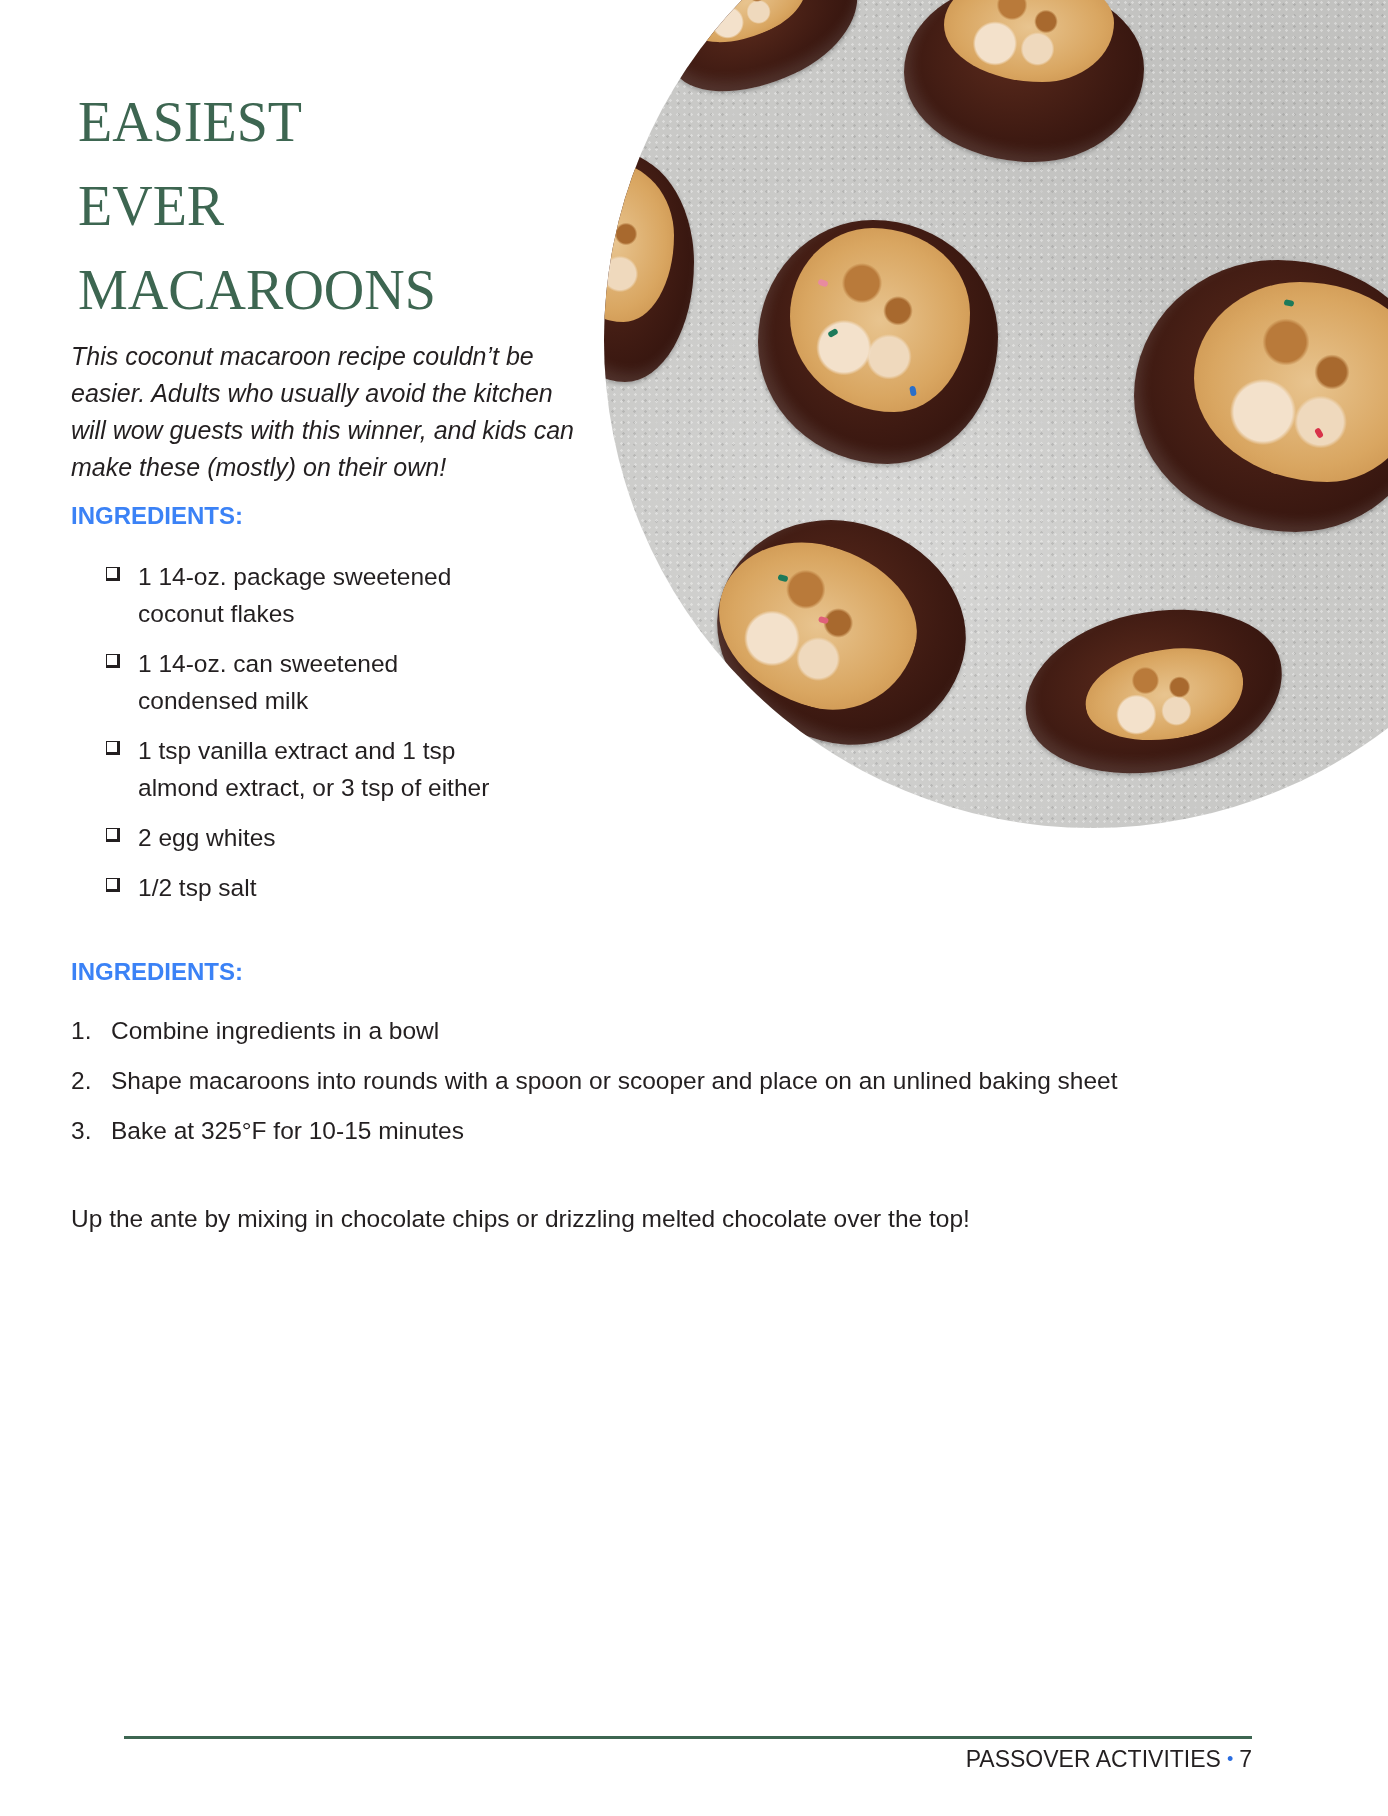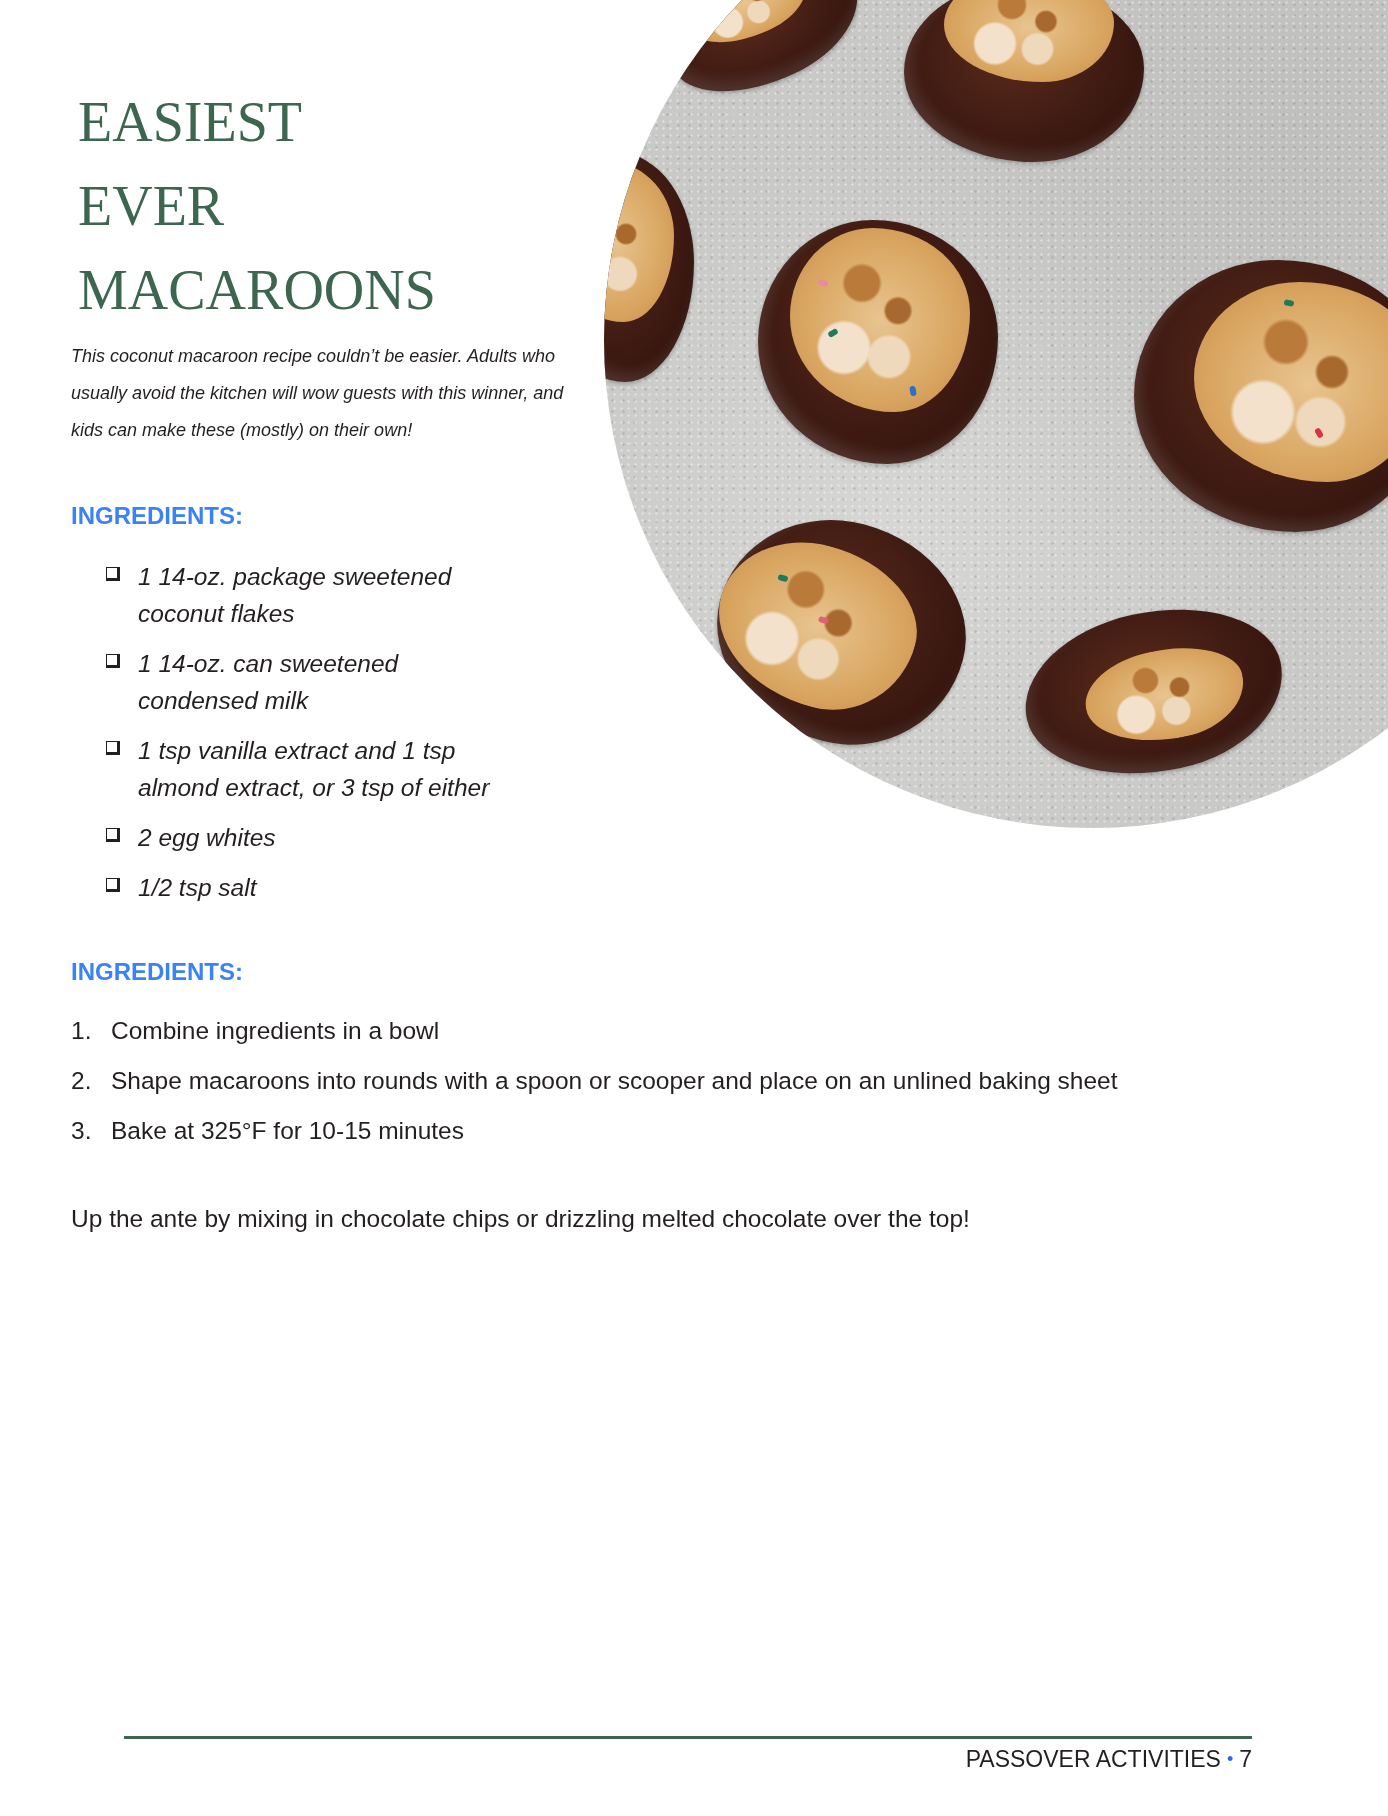--- a/index.html
+++ b/index.html
@@ -17,39 +17,38 @@
       font-weight: 400;
       font-size: 56px; line-height: 84px;
       color: #3d6651;
       letter-spacing: 0px;
     }
     .title span { display: block; }
     .intro {
       position: absolute; left: 71px; top: 338px; width: 520px;
       margin: 0;
       font-style: italic;
-      font-size: 18px; line-height: 37px;
+      font-size: 25px; line-height: 37px;
       color: #231f20;
     }
     .section-head {
       position: absolute; left: 71px;
       margin: 0;
       font-weight: 700; font-size: 24px;
       color: #3b82f6;
     }
     .ingredients {
       position: absolute; left: 104px; top: 558px; width: 460px;
       list-style: none; margin: 0; padding: 0;
     }
     .ingredients li {
       position: relative;
       padding-left: 34px;
       font-size: 24.5px; line-height: 37px;
       margin-bottom: 13px;
-      font-style: italic;
     }
     .checkbox {
       position: absolute; left: 2px; top: 9px;
       width: 14px; height: 14px;
       border: 1.6px solid #231f20;
       border-right-width: 3.2px; border-bottom-width: 3.2px;
       box-sizing: border-box;
       background: #fff;
     }
     .directions {

